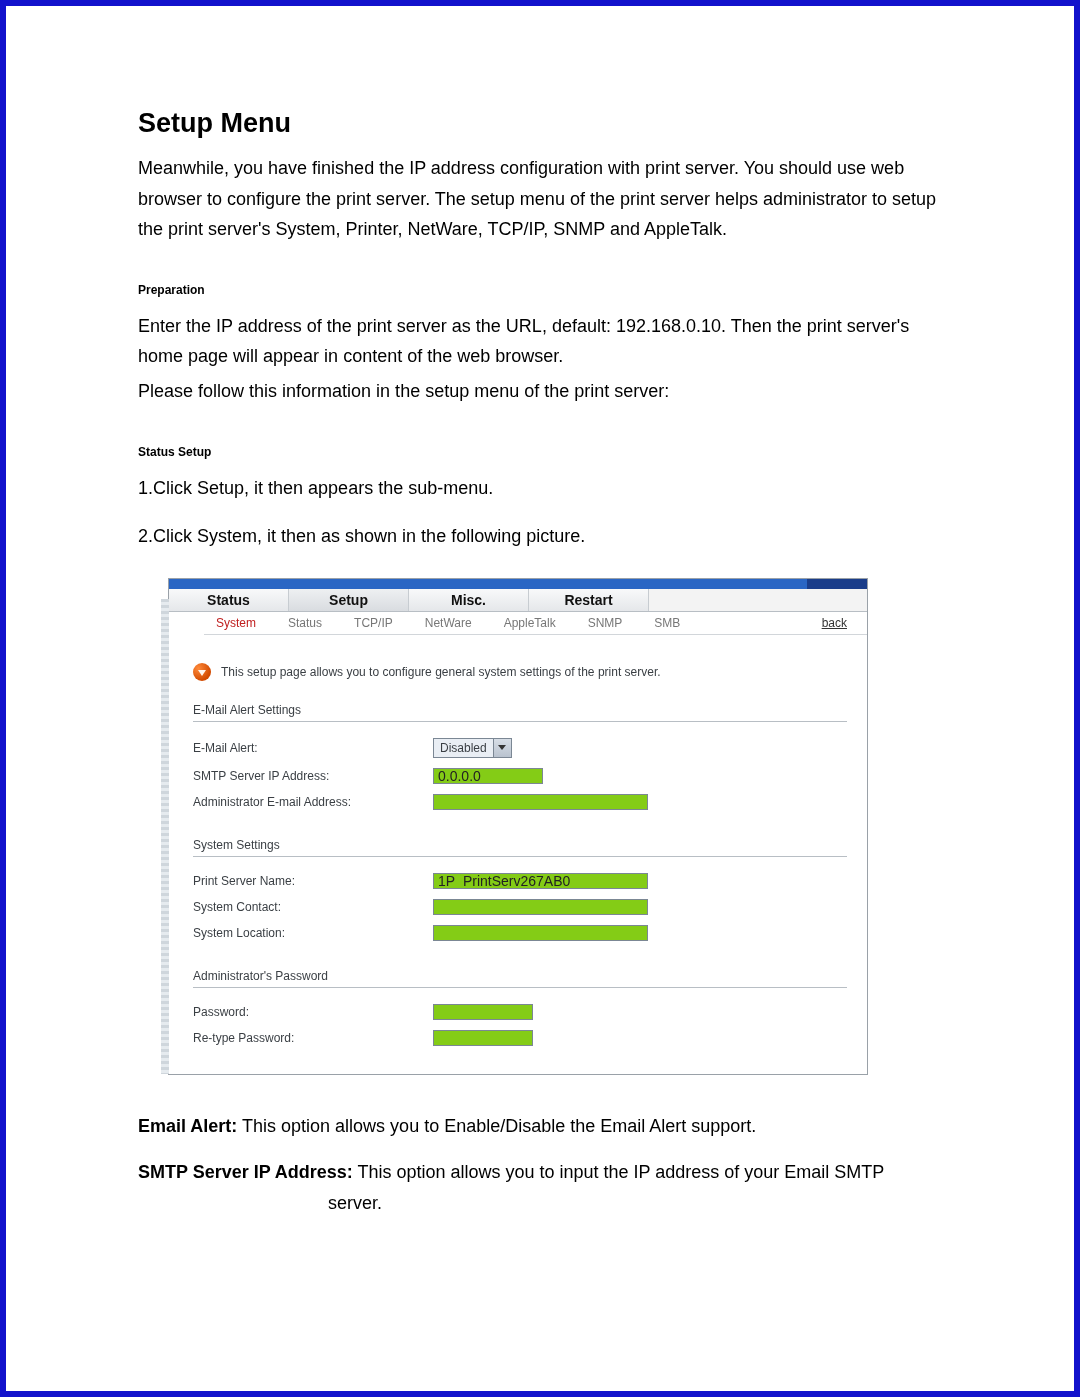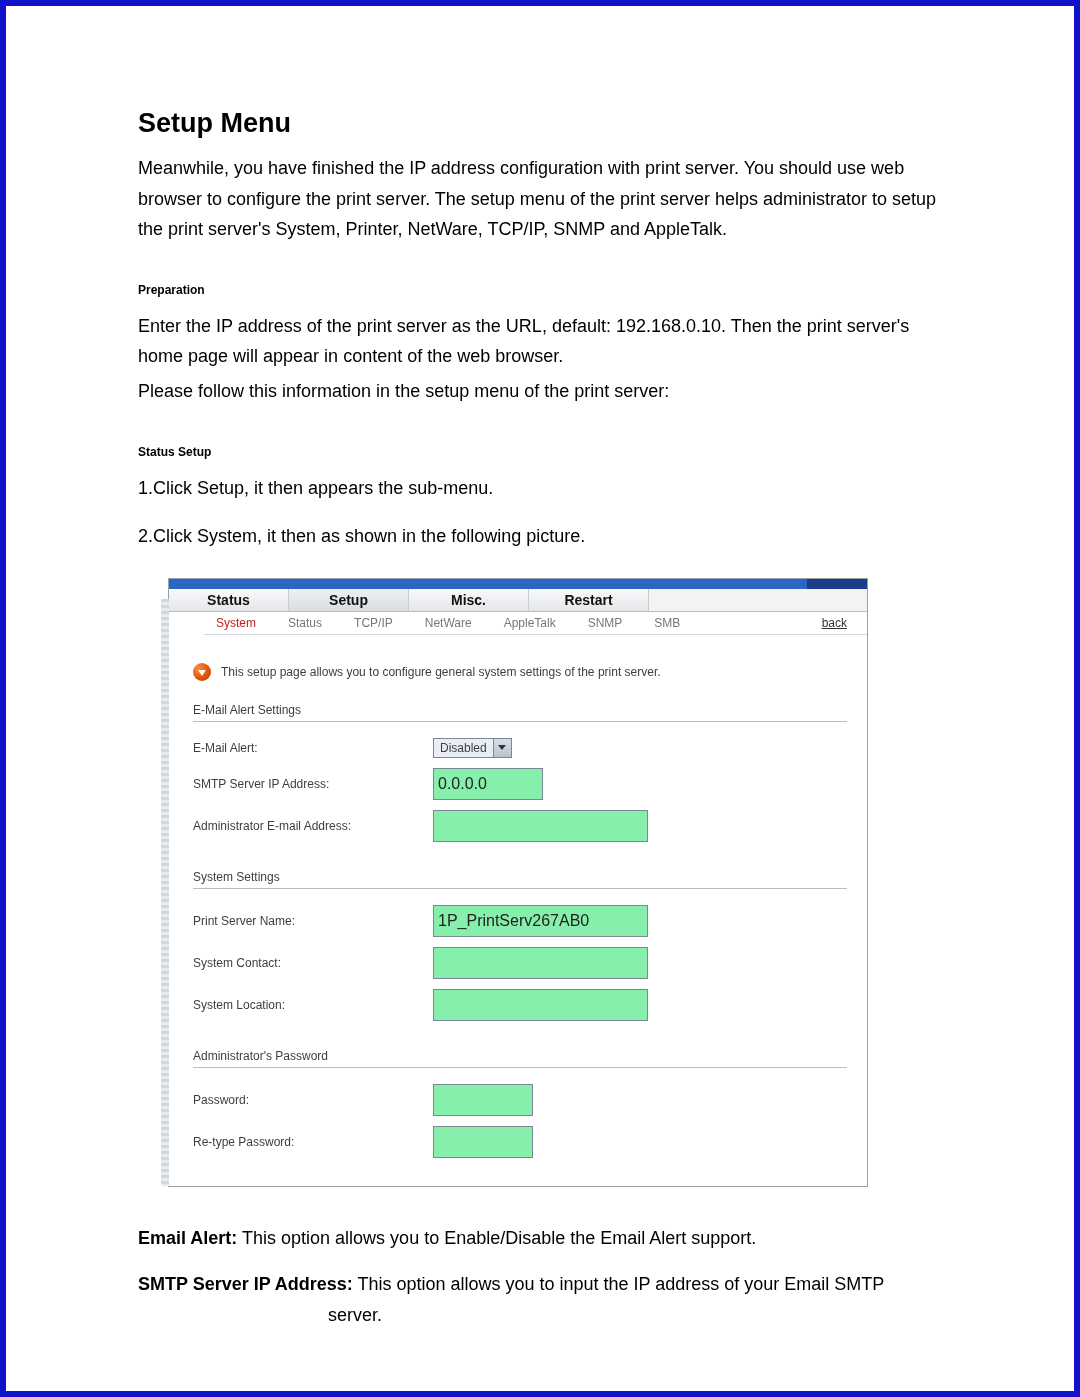--- a/index.html
+++ b/index.html
@@ -164,24 +164,24 @@
   }
   .select-box .sel-arrow::after {
     content: "";
     width: 0; height: 0;
     border-left: 4px solid transparent;
     border-right: 4px solid transparent;
     border-top: 5px solid #333;
   }
   .text-input {
     border: 1px solid #7b8794;
-    background: #86efac;
-    height: 32px;
+    background: #84cc16;
+    height: 16px;
     padding: 0 4px;
-    font-size: 16px;
+    font-size: 14px;
     color: #222;
   }
   .w-sm { width: 110px; }
   .w-md { width: 215px; }
   .w-pw { width: 100px; }
 
   .section-spacer { height: 18px; }
 
   
   .desc-block { margin-top: 36px; font-size: 18px; line-height: 1.7; }

